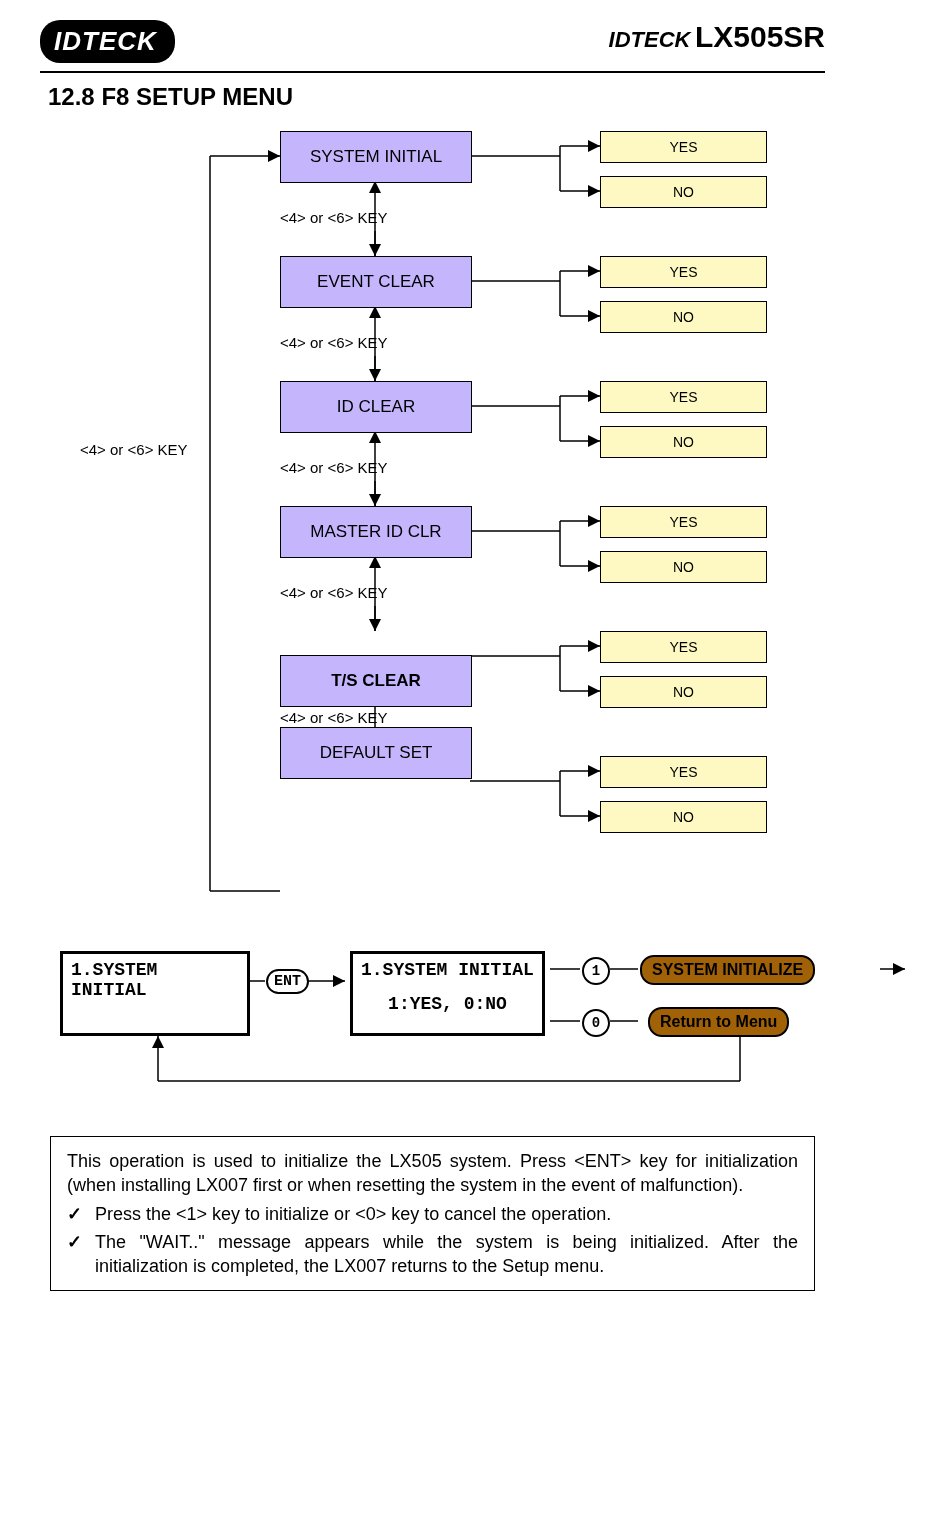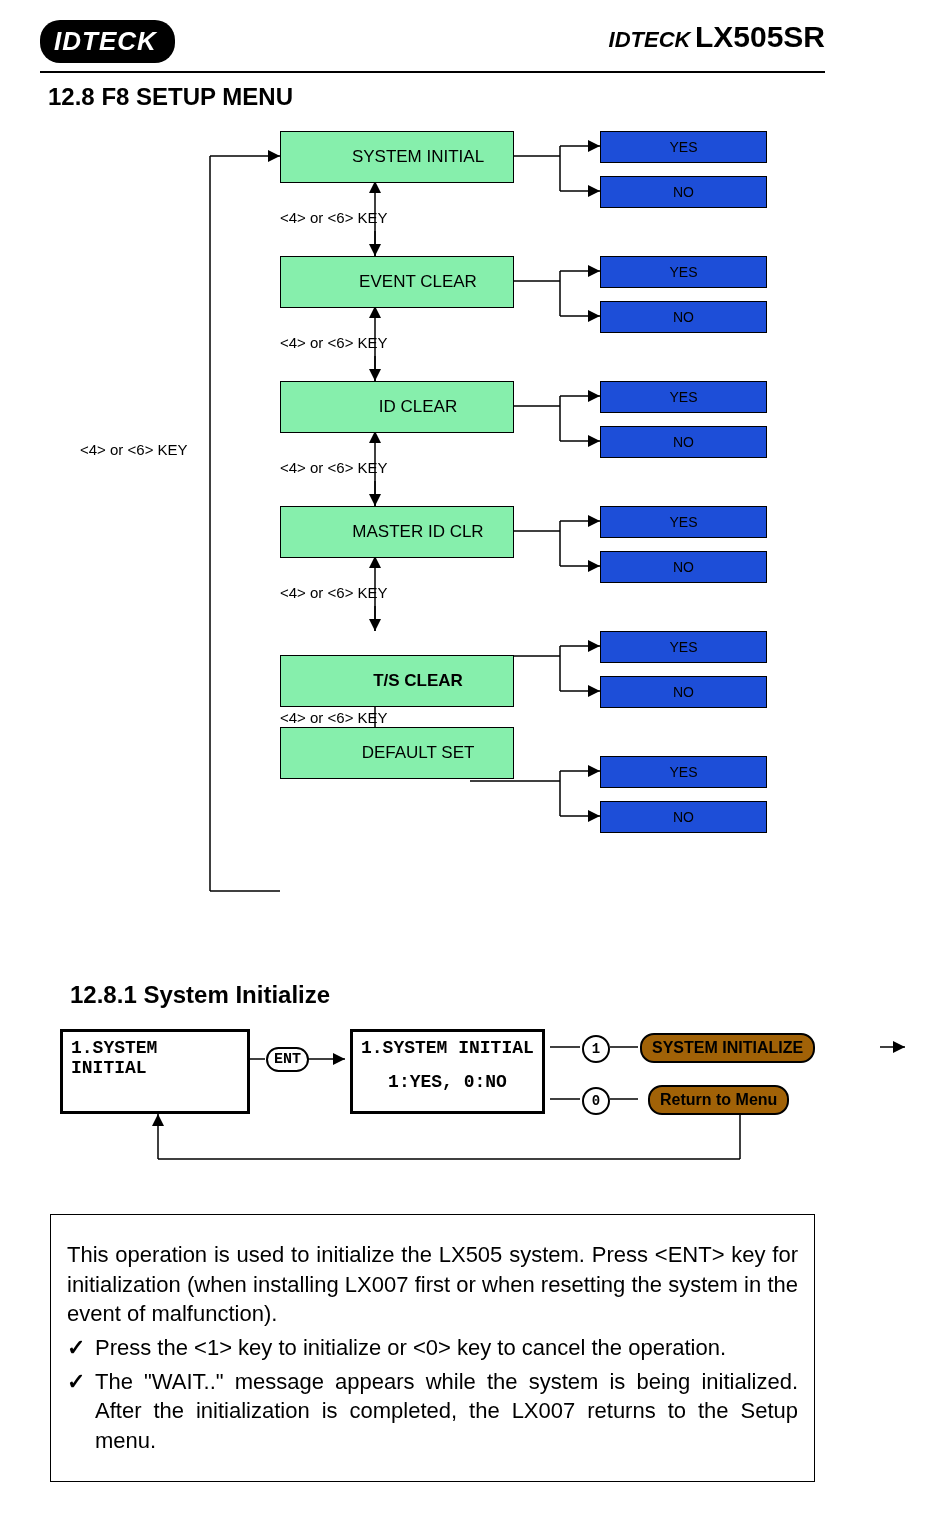--- a/index.html
+++ b/index.html
@@ -75,33 +75,32 @@
     position: relative;
     width: 780px;
     height: 810px;
     margin-left: 60px;
   }
   .menu-box {
     position: absolute;
     width: 190px;
     height: 50px;
     border: 1.5px solid #000;
-    background: #86efac;
+    background: #c4b5fd;
     display: flex;
     align-items: center;
     justify-content: center;
     font-size: 17px;
-    padding-left: 42px;
   }
   .opt-box {
     position: absolute;
     width: 165px;
     height: 30px;
     border: 1.5px solid #000;
-    background: #1d4ed8;
+    background: #fef9c3;
     display: flex;
     align-items: center;
     justify-content: center;
     font-size: 14px;
   }
   .conn-label {
     position: absolute;
     font-size: 15px;
     white-space: nowrap;
   }
@@ -156,22 +155,22 @@
     font-weight: bold;
     font-size: 16px;
     padding: 4px 10px;
     background: #a16207;
     white-space: nowrap;
   }
 
   .note-box {
     border: 1.5px solid #000;
     margin: 25px 10px 0 10px;
-    padding: 25px 16px;
-    font-size: 22px;
+    padding: 12px 16px;
+    font-size: 18px;
     line-height: 1.35;
     text-align: justify;
   }
   .note-box .caution {
     font-weight: bold;
   }
   .check-item {
     display: flex;
     margin-top: 4px;
   }
@@ -299,21 +298,20 @@
     <div class="menu-box" style="left:180px; top:524px;font-weight:bold;">T/S CLEAR</div>
     <div class="opt-box" style="left:500px; top:500px;">YES</div>
     <div class="opt-box" style="left:500px; top:545px;">NO</div>
     <div class="conn-label" style="left:180px; top:578px;">&lt;4&gt; or &lt;6&gt; KEY</div>
 
     <div class="menu-box" style="left:180px; top:596px;">DEFAULT SET</div>
     <div class="opt-box" style="left:500px; top:625px;">YES</div>
     <div class="opt-box" style="left:500px; top:670px;">NO</div>
   </div>
 
-  <h3 class="subsection">12.8.1 System Initialize</h3>
 
   <div class="lcd-row">
     <svg class="overlay" width="870" height="160">
       <defs>
         <marker id="ah2" markerWidth="10" markerHeight="10" refX="8" refY="4" orient="auto">
           <path d="M0,0 L8,4 L0,8 z" fill="#000"></path>
         </marker>
       </defs>
 
       <line x1="200" y1="30" x2="215" y2="30" stroke="#000" stroke-width="1.5"></line>

